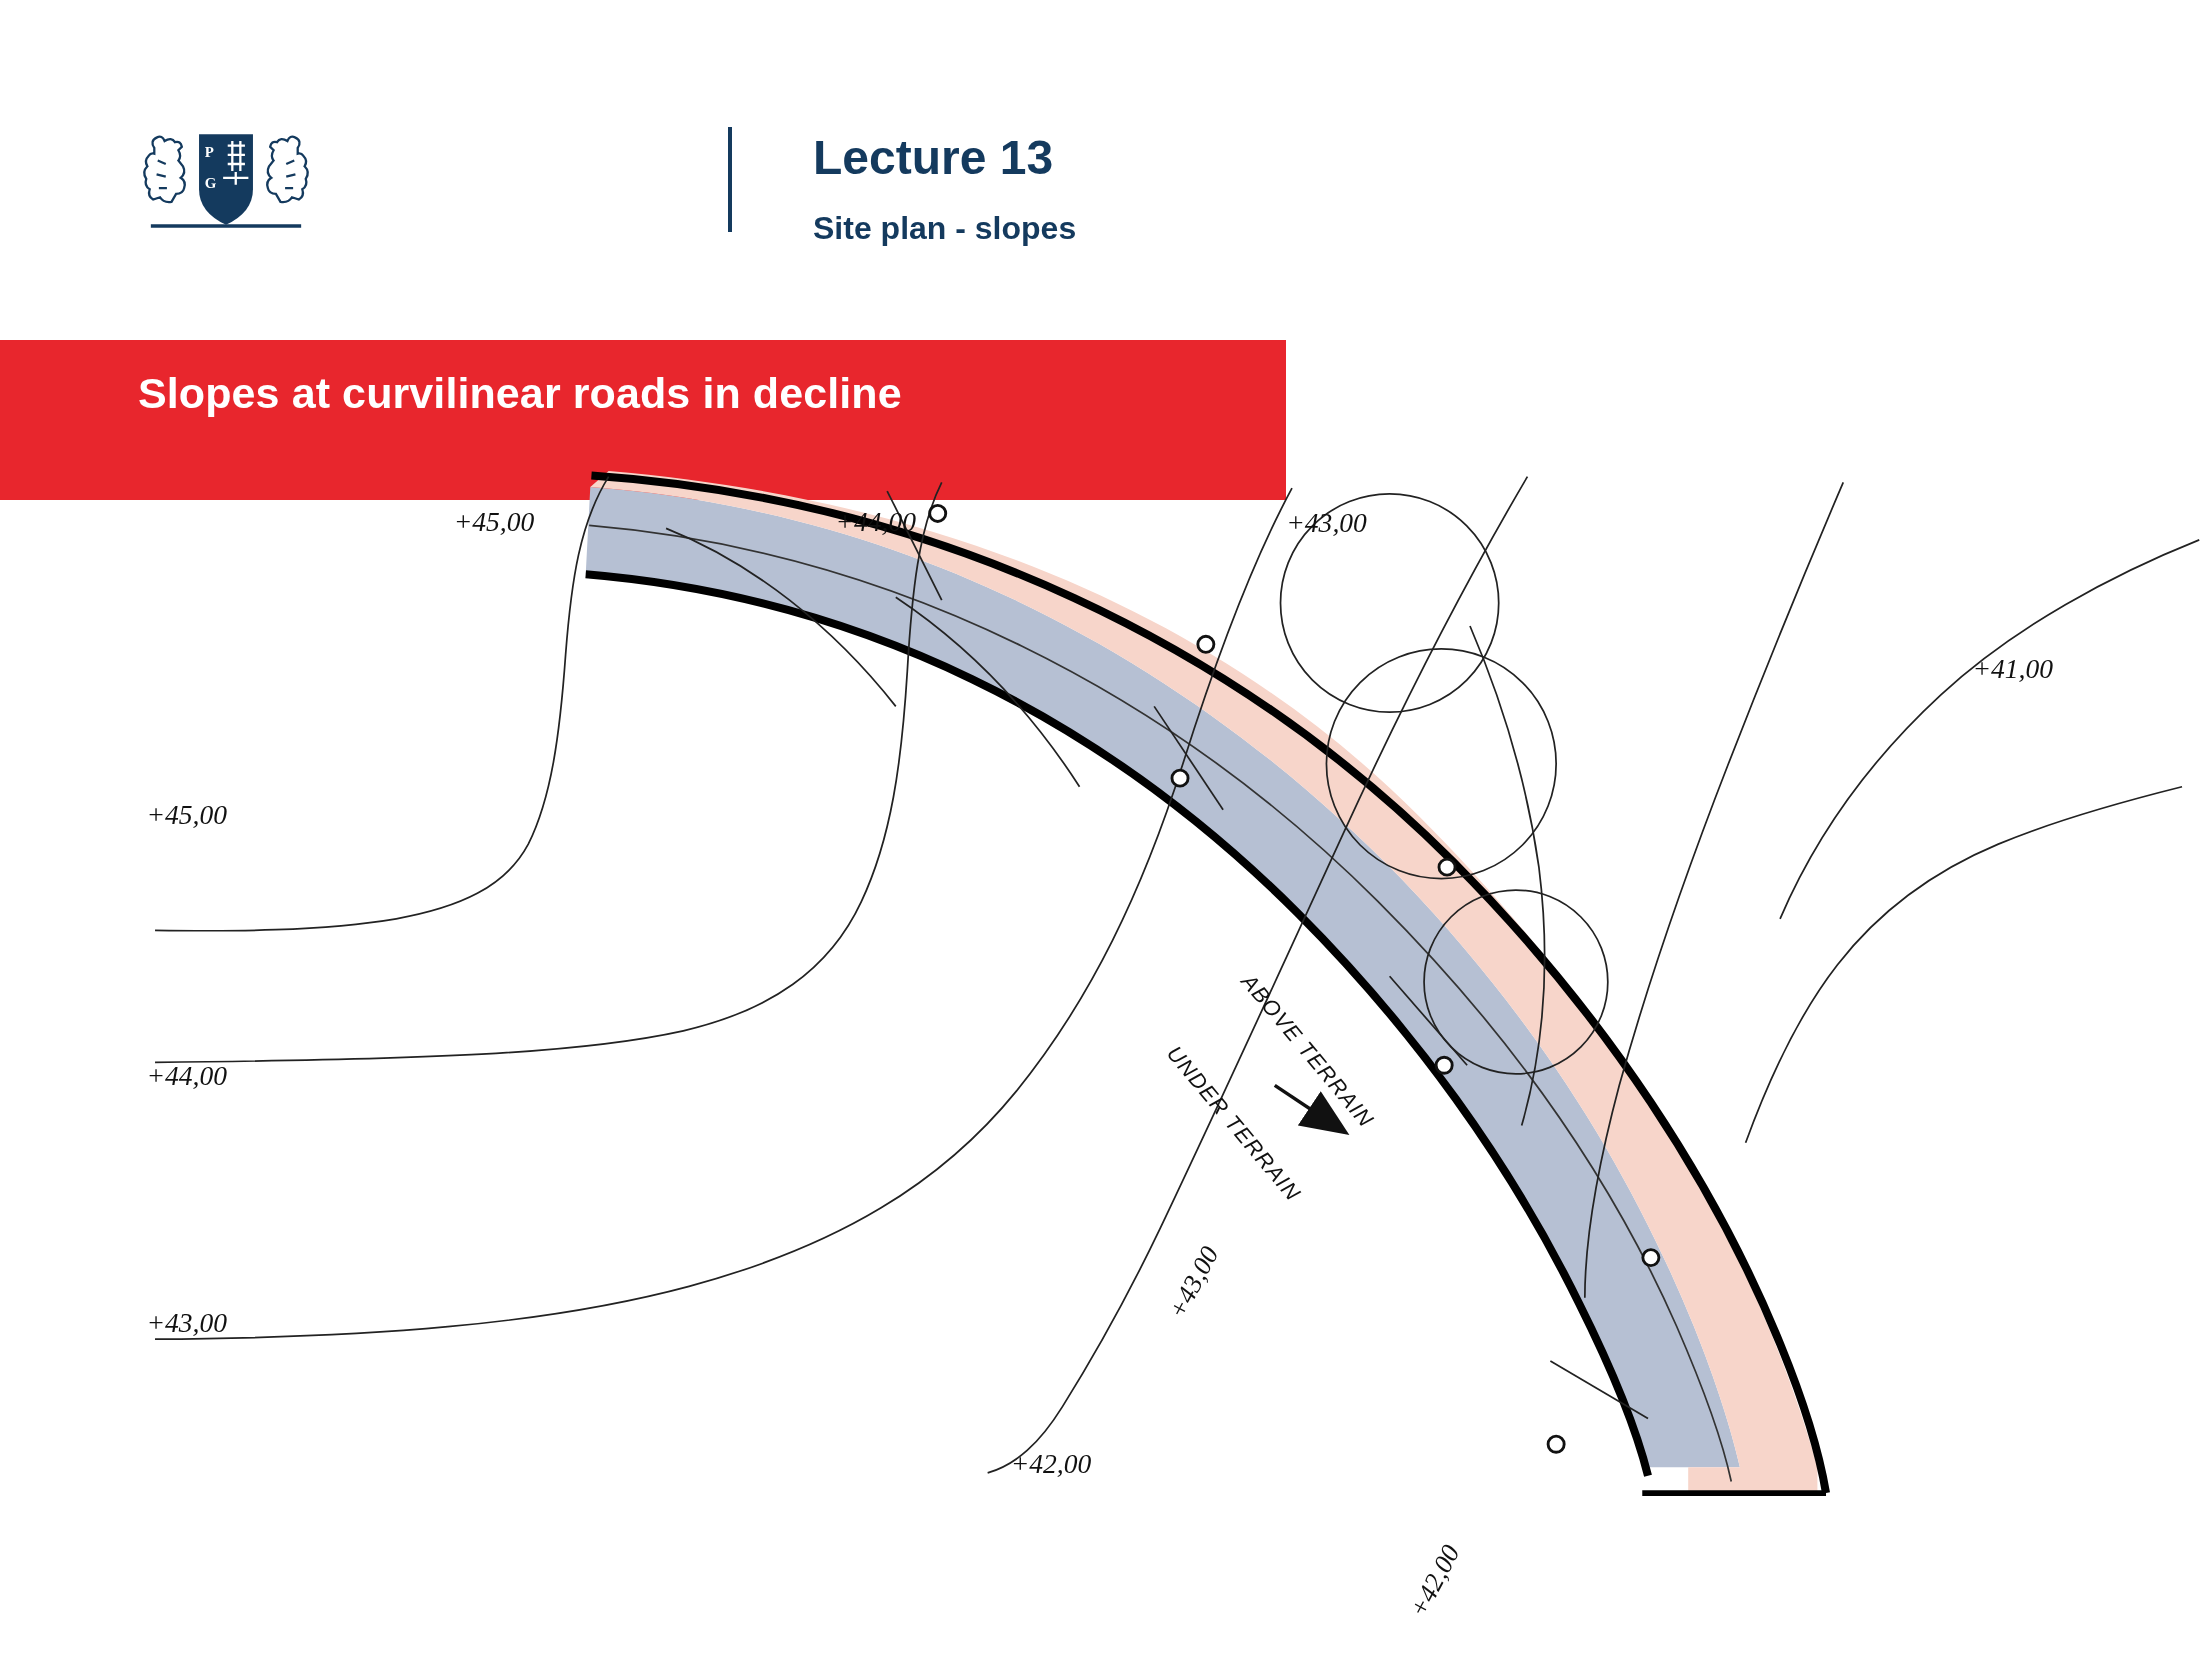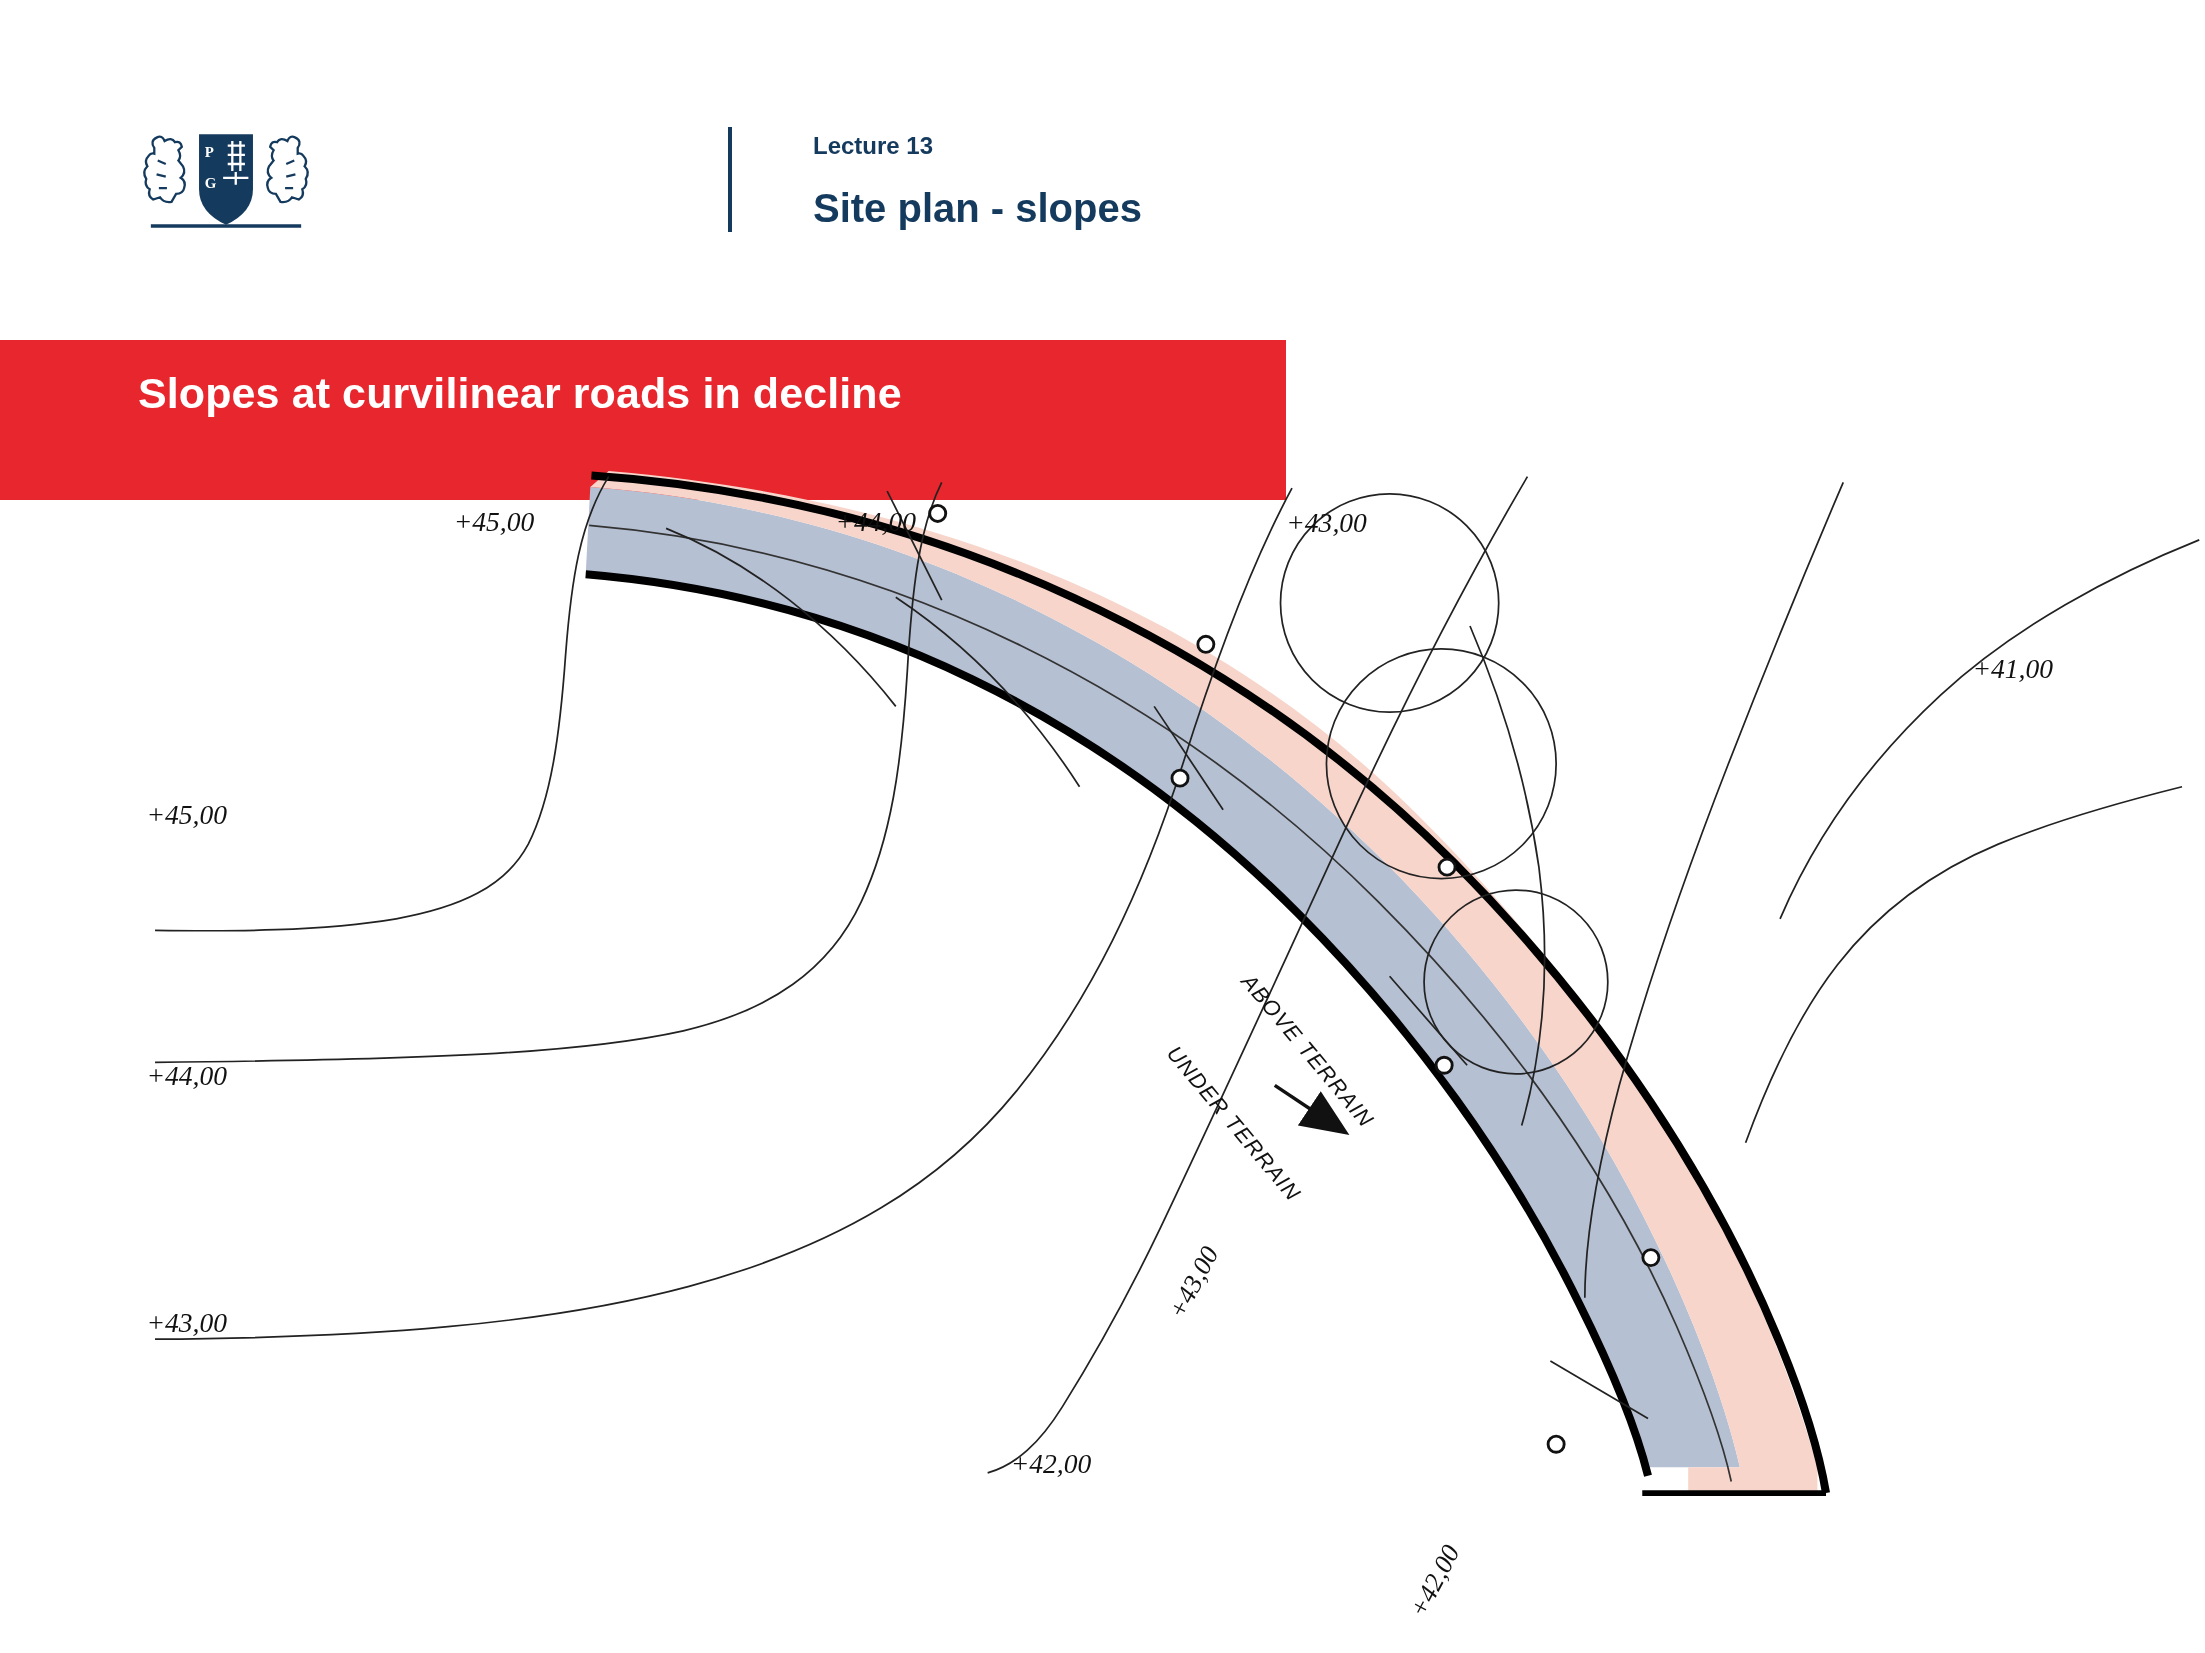--- a/index.html
+++ b/index.html
@@ -51,26 +51,26 @@
     height: 105px;
     background: #143A5E;
   }
   .lecture-block {
     position: absolute;
     left: 813px;
     top: 134px;
     color: #143A5E;
   }
   .lecture-title {
-    font-size: 24px;
+    font-size: 48px;
     font-weight: bold;
     line-height: 1.0;
   }
   .lecture-sub {
-    font-size: 40px;
+    font-size: 32px;
     font-weight: bold;
     margin-top: 30px;
     line-height: 1.0;
   }
 
   
   .title-bar {
     position: absolute;
     left: 0;
     top: 340px;

